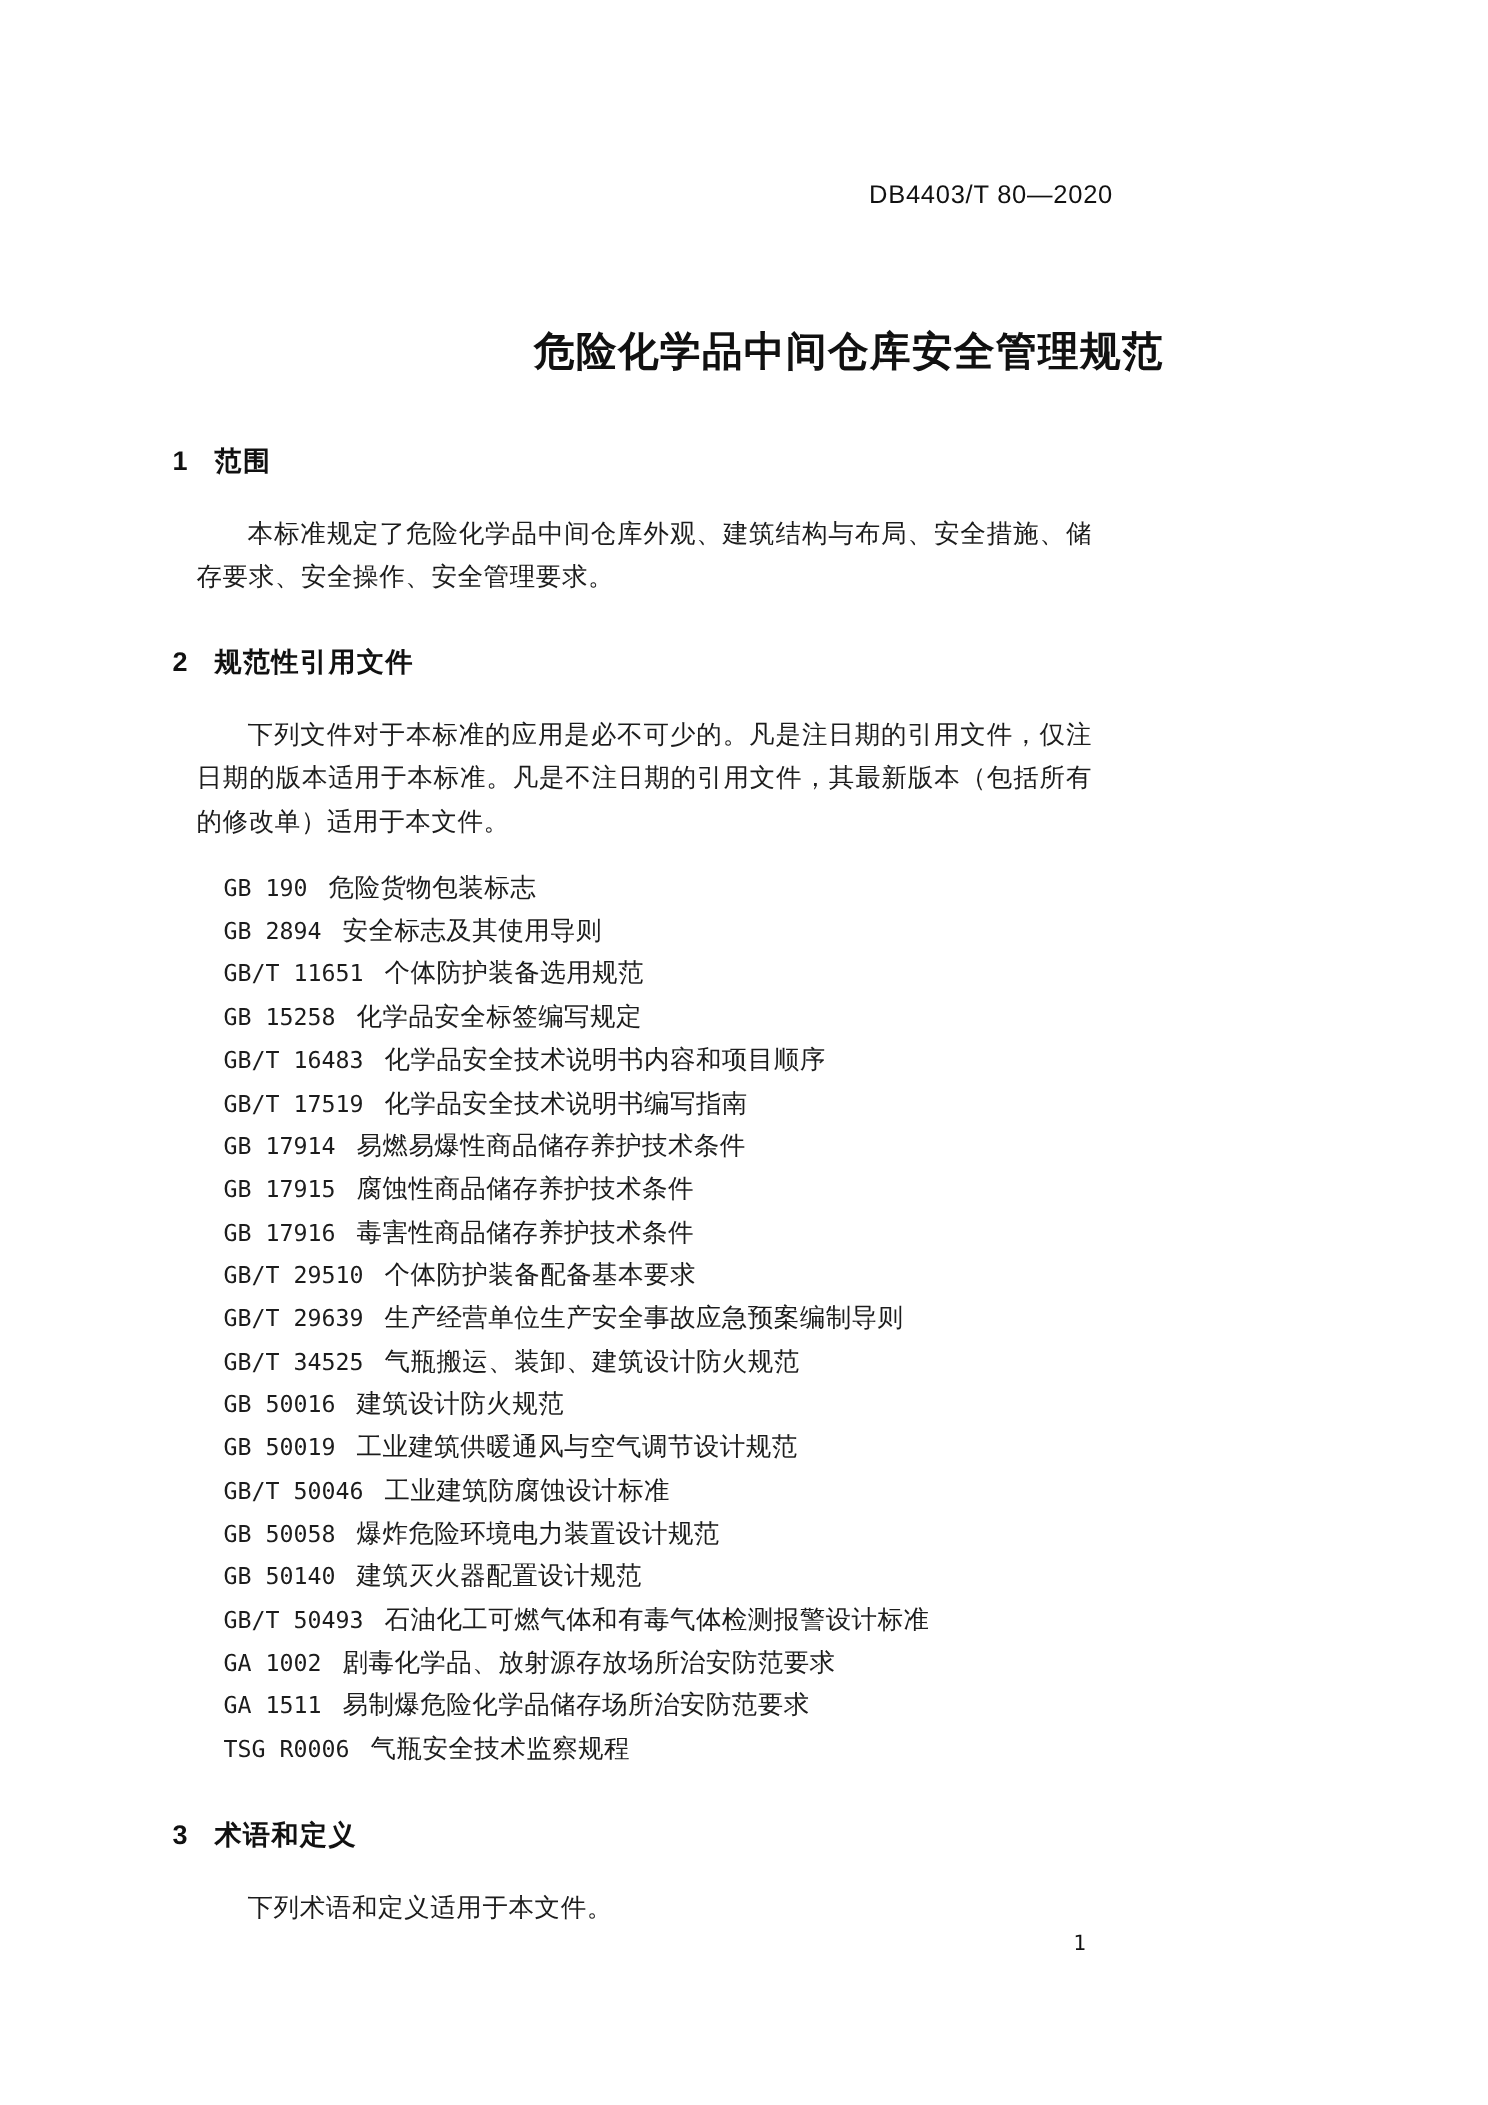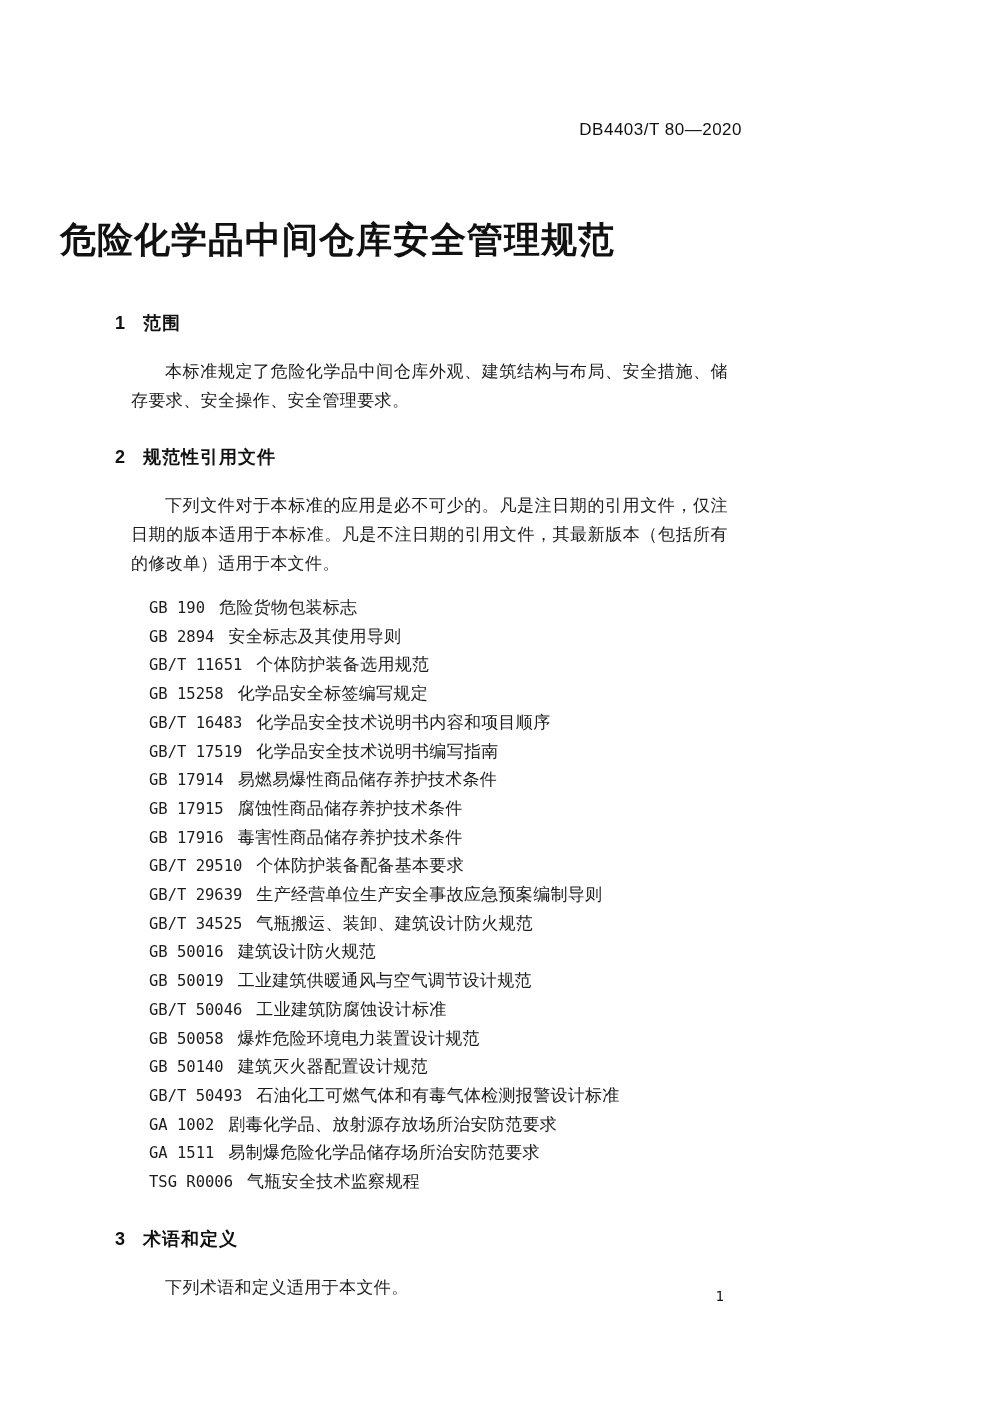--- a/index.html
+++ b/index.html
@@ -22,30 +22,30 @@
     font-size: 17px;
     letter-spacing: 0.5px;
     color: #111;
     white-space: nowrap;
   }
   .doc-title {
     position: absolute;
     top: 216px;
     left: 60px;
     right: 60px;
-    text-align: left;
+    text-align: right;
     font-family: "Liberation Sans", sans-serif;
     font-weight: bold;
-    font-size: 36px;
+    font-size: 27px;
     letter-spacing: 1px;
     color: #111;
   }
   .content {
     position: absolute;
-    top: 312px;
+    top: 296px;
     left: 115px;
     right: 92px;
   }
   .sec-heading {
     font-family: "Liberation Sans", sans-serif;
     font-weight: bold;
     font-size: 18px;
     letter-spacing: 1px;
     color: #111;
     line-height: 22px;

